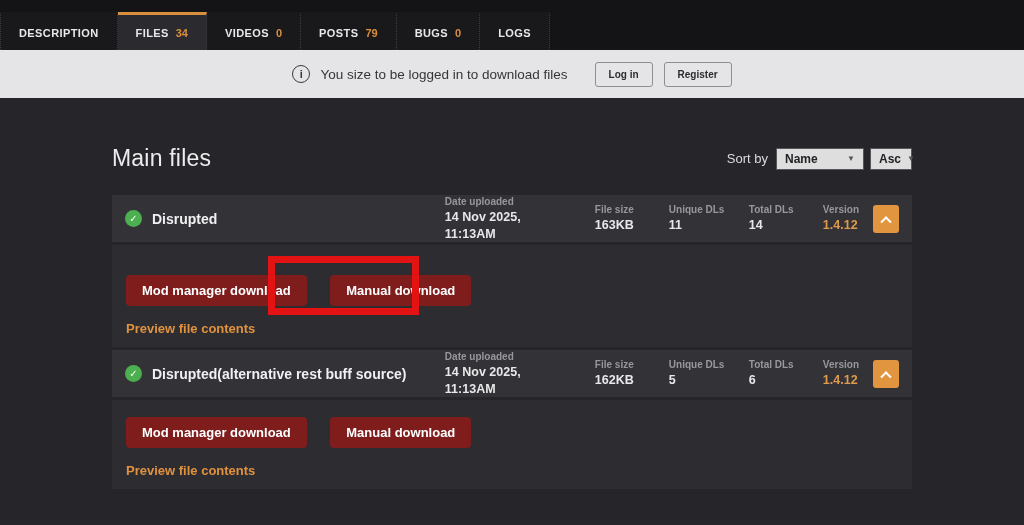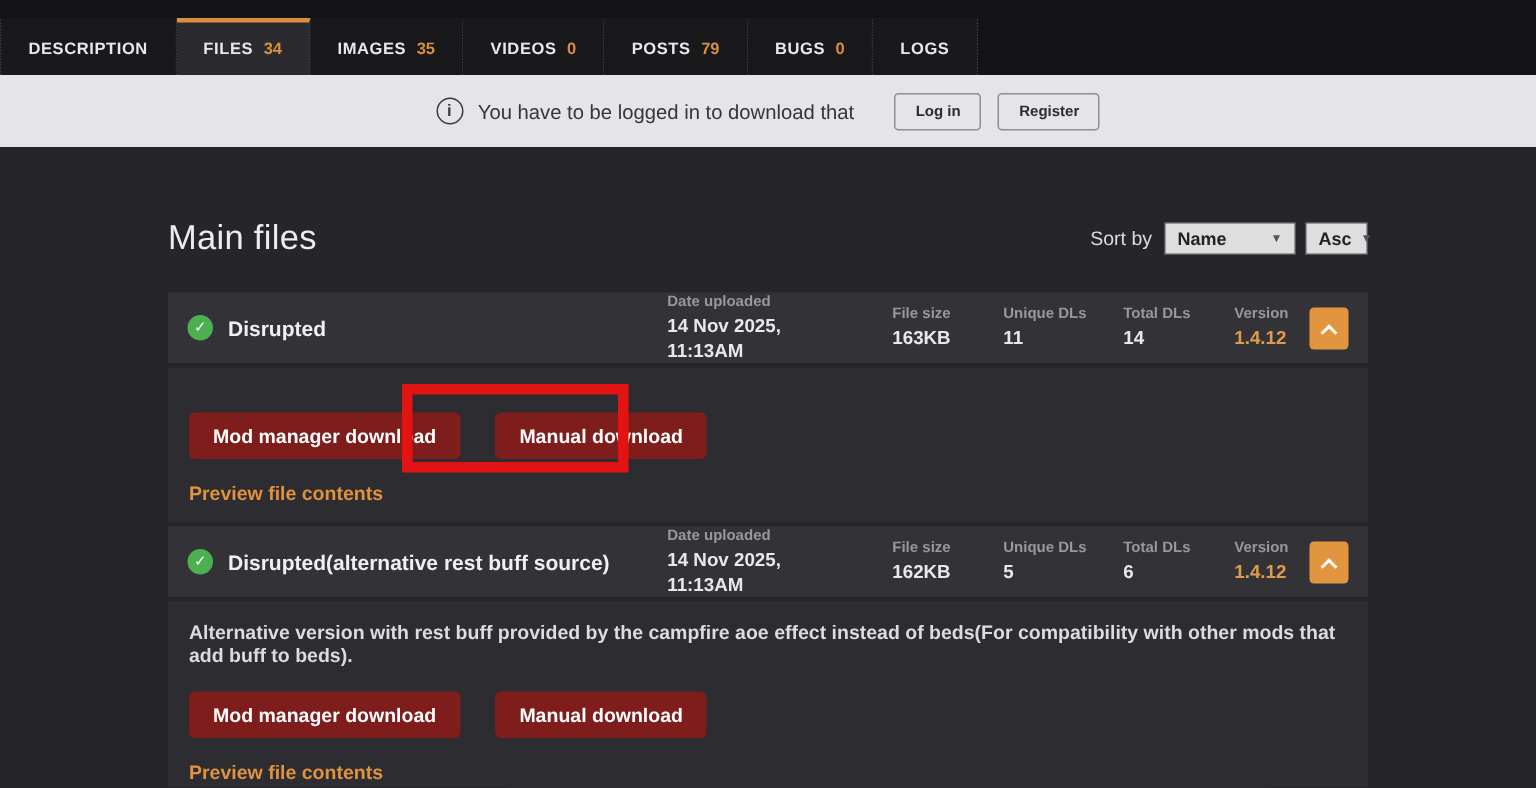--- a/index.html
+++ b/index.html
@@ -128,43 +128,39 @@
 
 <nav class="tabbar">
   <div class="tab">
     <span class="tab-label">DESCRIPTION</span>
   </div>
   <div class="tab active">
     <span class="tab-label">FILES</span>
     <span class="tab-count">34</span>
   </div>
   <div class="tab">
-    <span class="tab-label">IMAGES</span>
-    <span class="tab-count">35</span>
-  </div>
-  <div class="tab">
     <span class="tab-label">VIDEOS</span>
     <span class="tab-count">0</span>
   </div>
   <div class="tab">
     <span class="tab-label">POSTS</span>
     <span class="tab-count">79</span>
   </div>
   <div class="tab">
     <span class="tab-label">BUGS</span>
     <span class="tab-count">0</span>
   </div>
   <div class="tab">
     <span class="tab-label">LOGS</span>
   </div>
 </nav>
 
 <div class="notice">
   <span class="info-icon">i</span>
-  <span class="notice-text">You have to be logged in to download that</span>
+  <span class="notice-text">You size to be logged in to download files</span>
   <button class="notice-btn">Log in</button>
   <button class="notice-btn">Register</button>
 </div>
 
 <main class="page">
   <div class="container">
 
     <div class="heading-row">
       <h1 class="page-title">Main files</h1>
       <div class="sort-controls">
@@ -243,21 +239,20 @@
           <div class="meta-col version">
             <span class="meta-label">Version</span>
             <span class="meta-value">1.4.12</span>
           </div>
         </div>
         <button class="collapse-btn">
           <span class="chev-up"></span>
         </button>
       </header>
       <div class="file-body has-desc">
-        <p class="file-desc">Alternative version with rest buff provided by the campfire aoe effect instead of beds(For compatibility with other mods that add buff to beds).</p>
         <div class="btn-row">
           <button class="dl-btn">Mod manager download</button>
           <button class="dl-btn">Manual download</button>
         </div>
         <a class="preview-link">Preview file contents</a>
       </div>
     </section>
 
   </div>
 </main>

